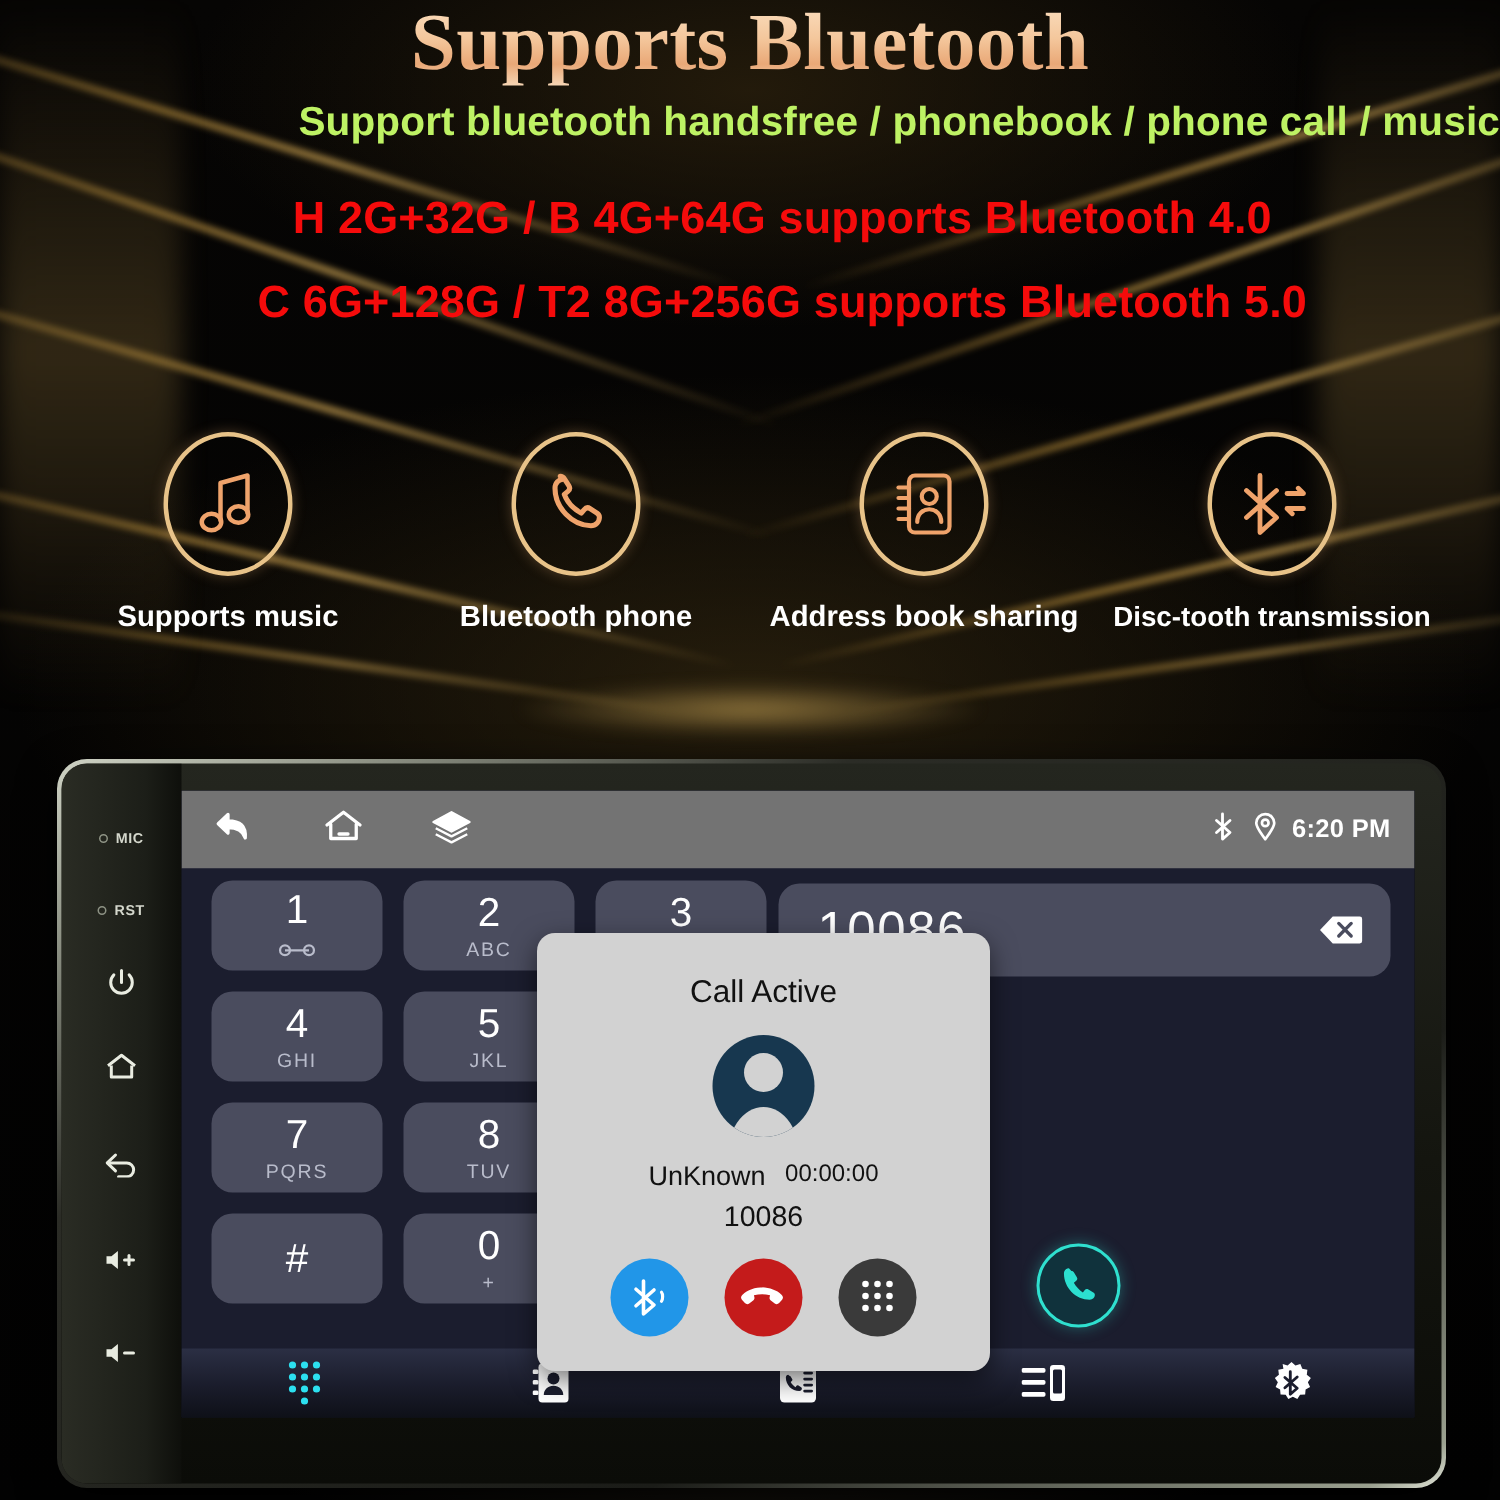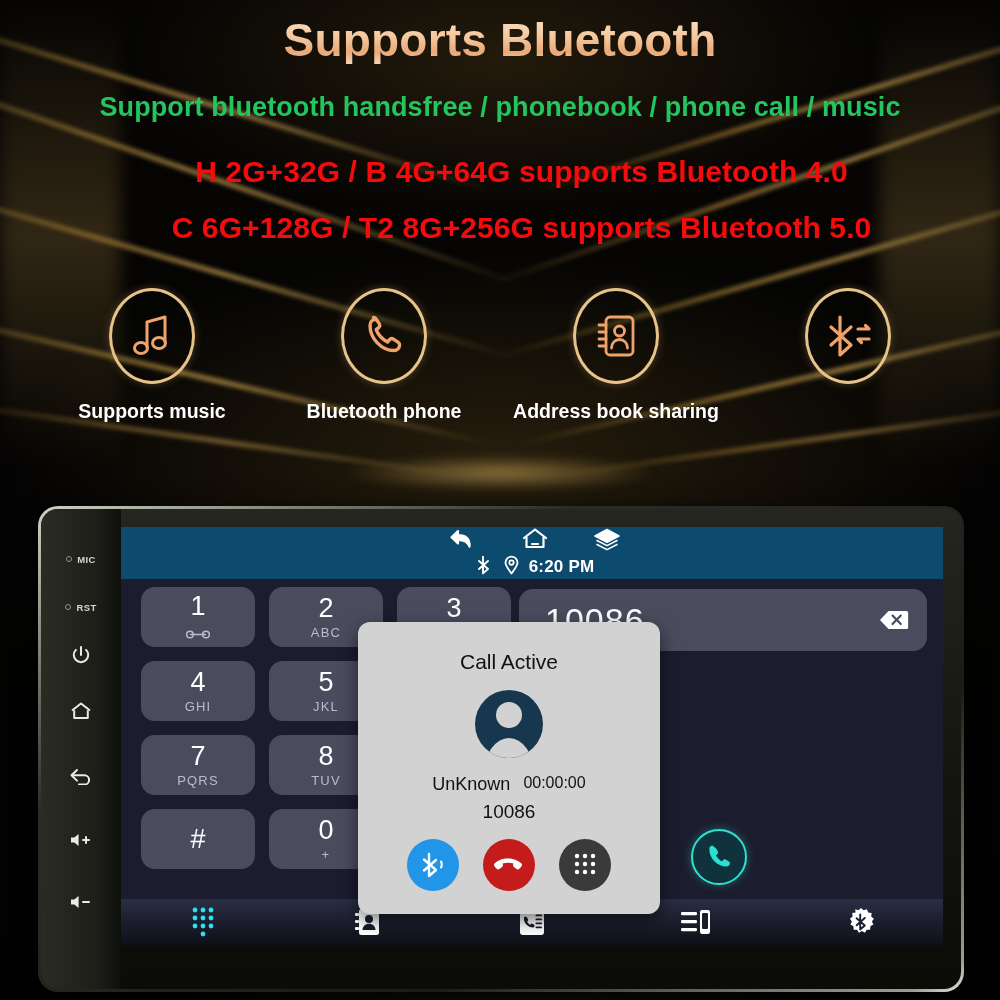--- a/index.html
+++ b/index.html
@@ -35,31 +35,31 @@
   .glowcenter {
     position:absolute; left:50%; top:455px; transform:translateX(-50%);
     width: 320px; height: 36px; border-radius: 50%;
     background: radial-gradient(ellipse at center, rgba(222,182,96,0.55), rgba(222,182,96,0) 70%);
     filter: blur(5px);
   }
 
   
   #header { position: absolute; left: 0; right: 0; top: 0; text-align: center; }
   #title {
-    font-size: 46px; font-weight: 700; letter-spacing: .2px;
-    margin-top: 16px; line-height: 1.05;
+    font-size: 54px; font-weight: 700; letter-spacing: .2px;
+    line-height: 1.05;
     background: linear-gradient(180deg, #fbe0c2 0%, #f4c79c 45%, #e9a877 75%, #f6d5b4 100%);
     -webkit-background-clip: text; background-clip: text;
     color: transparent; -webkit-text-fill-color: transparent;
     text-shadow: none;
-    font-family: Liberation Sans, sans-serif;
+    font-family: Liberation Serif, serif;
   }
   #subtitle {
-    font-size: 27px; font-weight: 700; color: #22c55e;
-    margin-top: 28px; letter-spacing: .1px;
+    font-size: 27px; font-weight: 700; color: #bef264;
+    margin-top: 9px; letter-spacing: .1px; text-align: right;
   }
   .redline {
     color: #f50b0b; font-weight: 700; font-size: 30px;
     letter-spacing: .1px;
     margin-left: 43px;
   }
   #red1 { margin-top: 32px; }
   #red2 { margin-top: 22px; }
 
   
@@ -112,24 +112,23 @@
   #lcd {
     position: absolute; left: 80px; top: 18px; right: 18px; bottom: 44px;
     background: #0a0b14;
     overflow: hidden;
   }
   #lcd-bg { position:absolute; inset:0; background:#1b1d2e; }
 
   
   #statusbar {
     position: absolute; left: 0; right: 0; top: 0; height: 52px;
-    background: #0c4a6e;
+    background: #737373;
     display: flex; align-items: center; justify-content: space-between;
     padding: 0 16px 0 22px;
-    flex-direction: column;
   }
   #navicons { display: flex; align-items: center; gap: 44px; }
   #sysicons { display: flex; align-items: center; gap: 9px; color: #fff; }
   #clock { color: #fff; font-size: 17px; font-weight: 700; letter-spacing: .2px; }
 
   
   #dialer {
     position: absolute; left: 0; right: 0; top: 52px; bottom: 46px;
     background: #1b1d2e;
     display: flex;
@@ -262,20 +261,21 @@
     <div class="flabel">Address book sharing</div>
   </div>
 
   <div class="feature">
     <div class="fico">
       <svg width="52" height="48" viewBox="0 0 52 48" fill="none" stroke="#efa36b" stroke-width="3.2" stroke-linejoin="round" stroke-linecap="round">
         <path d="M18 5v38l11-10-20-18M9 33l20-18"></path>
         <path d="M36 17h11l-3.5-3.5M47 27H36l3.5 3.5"></path>
       </svg>
     </div>
+    <div class="flabel">Disc-tooth transmission</div>
   </div>
 
 </div>
 
 <div id="device">
   <div id="device-inner">
 
     <div id="keycol">
       <div class="hwkey">
         <span class="hwdot"></span>

